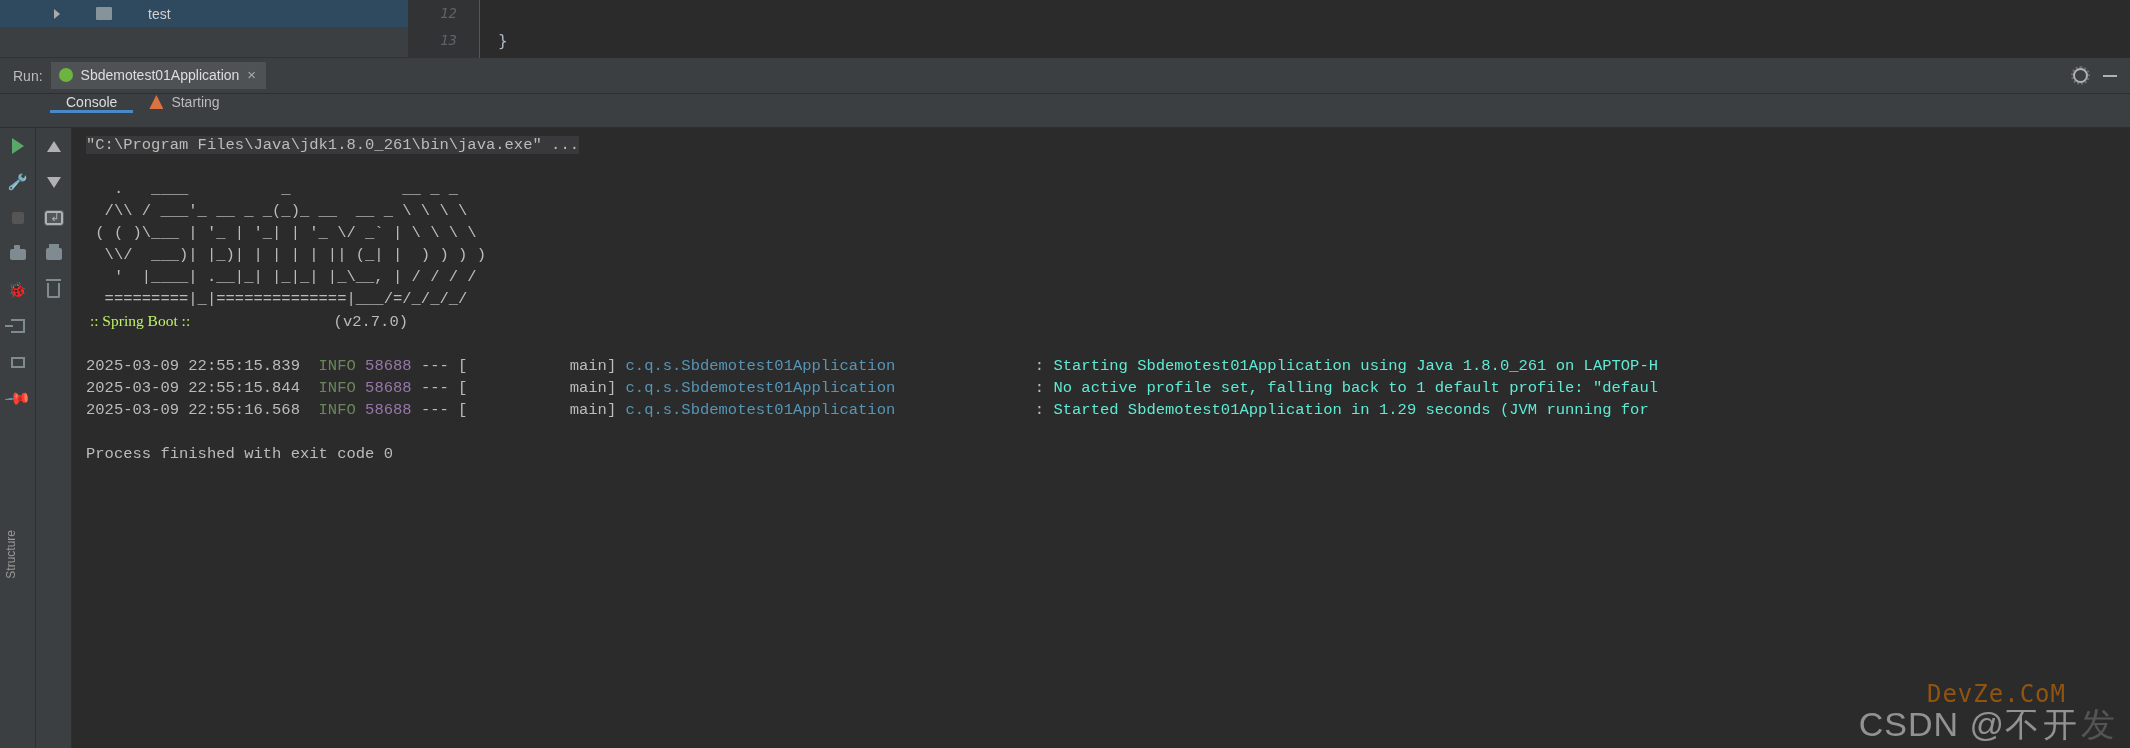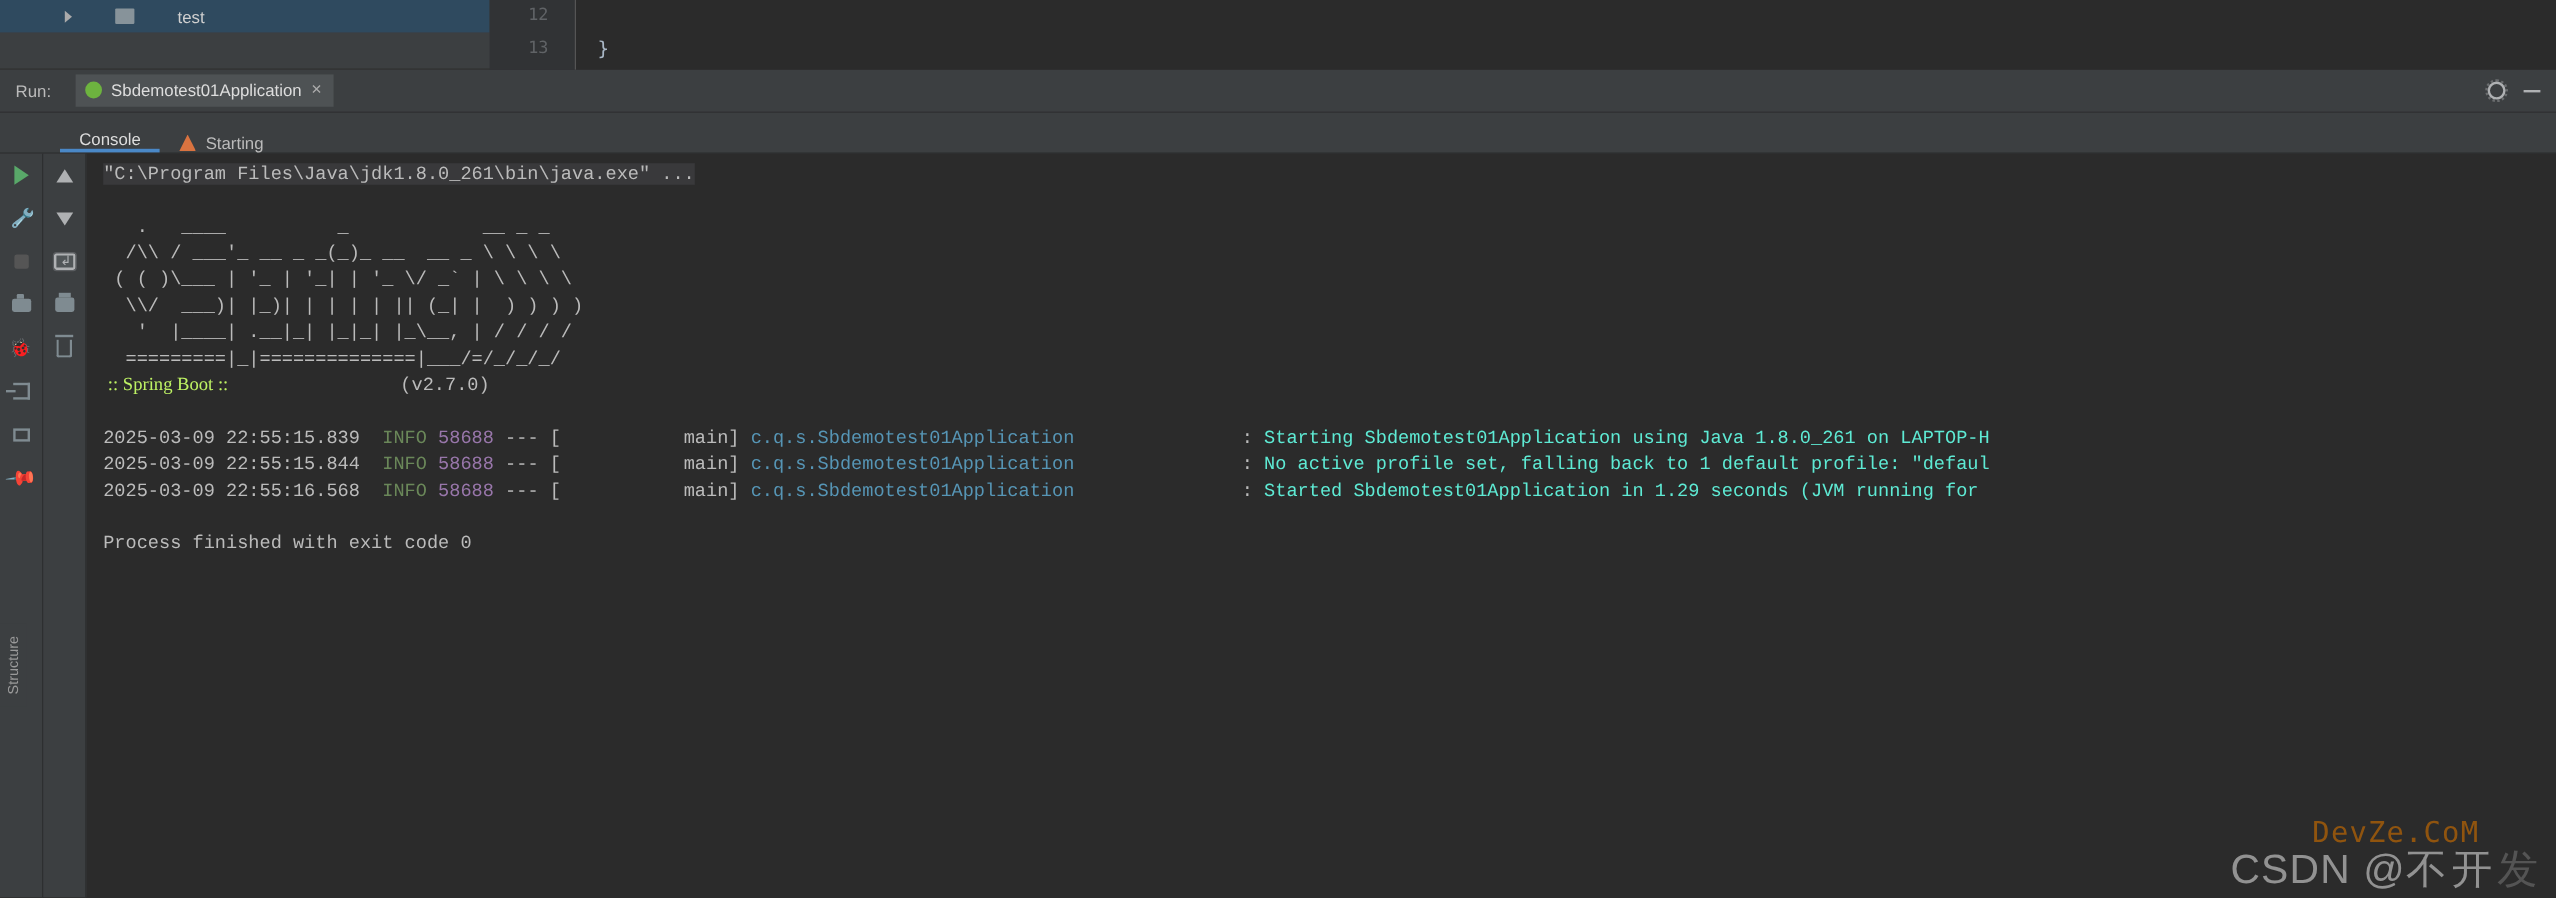--- a/index.html
+++ b/index.html
@@ -43,36 +43,37 @@
   }
   .folder-ico.special::after {
     content: ""; position: absolute; right: -1px; bottom: -1px;
     width: 7px; height: 7px; background: #c9a94b; border-radius: 1px;
   }
   .gutter {
     position: absolute; left: 408px; top: 0; width: 72px; height: 58px;
     background: #313335; color: #606366; font-family: Consolas, monospace;
     font-size: 14px; text-align: right; padding-right: 22px;
     border-right: 1px solid #555;
+    font-style: italic;
   }
   .gutter div { height: 27px; line-height: 27px; }
   .editor-area {
     position: absolute; left: 480px; top: 0; right: 0; height: 58px;
     background: #2b2b2b; color: #a9b7c6; font-family: Consolas, monospace;
     font-size: 16px; padding-left: 18px;
   }
   .editor-area div { height: 27px; line-height: 27px; }
 
   
   .run-header {
     height: 36px; display: flex; align-items: center;
     background: #3c3f41; border-bottom: 1px solid #2d2f30;
     padding: 0 8px; gap: 6px;
   }
-  .run-label { color: #bbb; margin-left: 5px; margin-right: 14px; font-size: 14px; }
+  .run-label { color: #bbb; margin-left: 5px; margin-right: 2px; font-size: 14px; }
   .run-tab {
     display: flex; align-items: center; gap: 8px;
     padding: 4px 10px 6px 8px; background: #4e5254; border-radius: 0;
     color: #ddd; font-size: 14px;
   }
   .run-tab .spring-ico {
     width: 14px; height: 14px; border-radius: 50%;
     background: #6db33f;
   }
   .close-x { color: #aaa; font-size: 15px; cursor: pointer; }
@@ -83,21 +84,21 @@
   }
   .gear {
     width:15px;height:15px;border:2px solid #afb1b3;border-radius:50%;
     position:relative;
   }
   .gear::before{content:"";position:absolute;inset:-4px;border:2px dotted #afb1b3;border-radius:50%;opacity:.4;}
   .minus { width:14px;height:2px;background:#afb1b3; }
 
   
   .sub-tabs {
-    height: 34px; display: flex; align-items: flex-end;
+    height: 34px; display: flex; align-items: flex-start;
     background: #3c3f41; padding-left: 50px;
     border-bottom: 1px solid #2d2f30;
   }
   .sub-tab {
     display: flex; align-items: center; gap: 8px; padding: 0 16px;
     color: #bbb; font-size: 14px;
   }
   .sub-tab.active { border-bottom: 3px solid #4a88c7; color: #ddd; }
   .actuator-ico {
     width:14px;height:14px;background:#cc7832;

